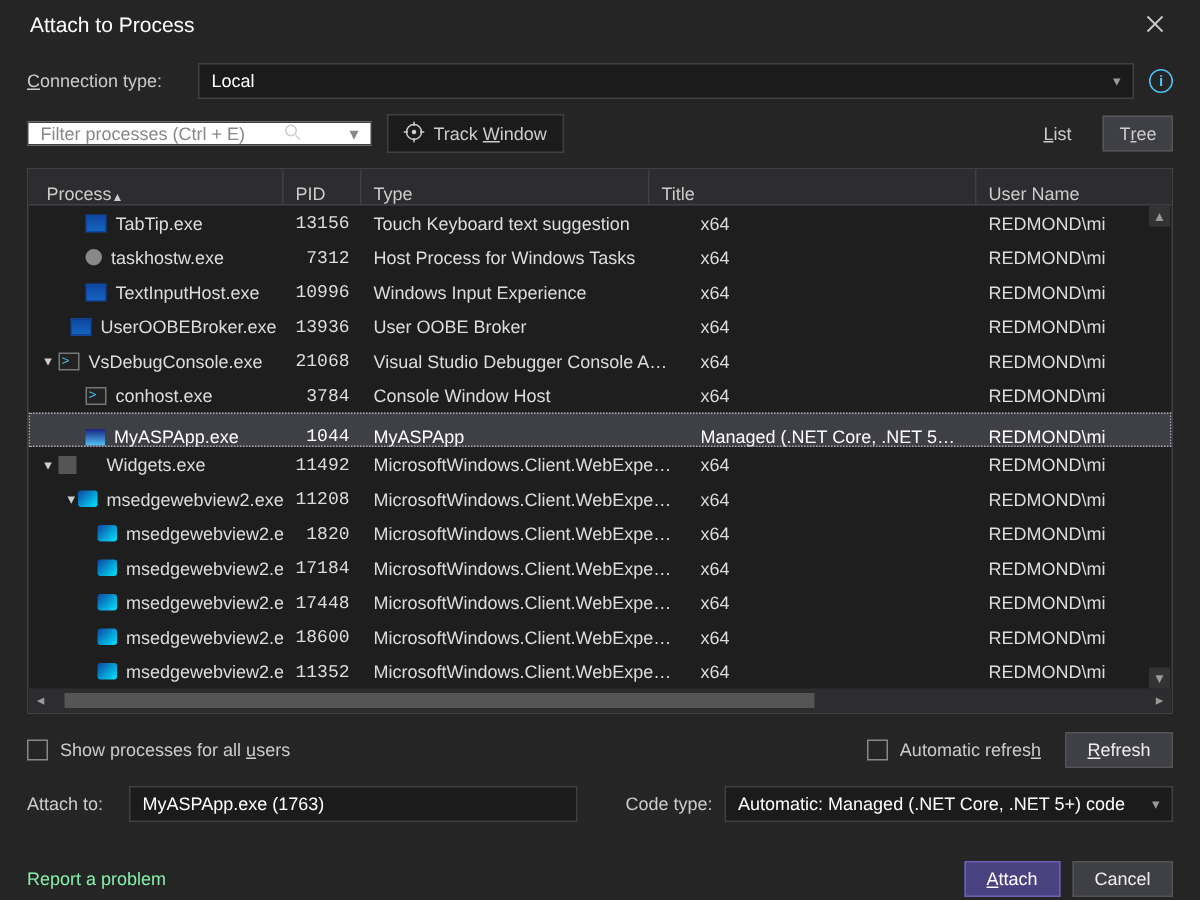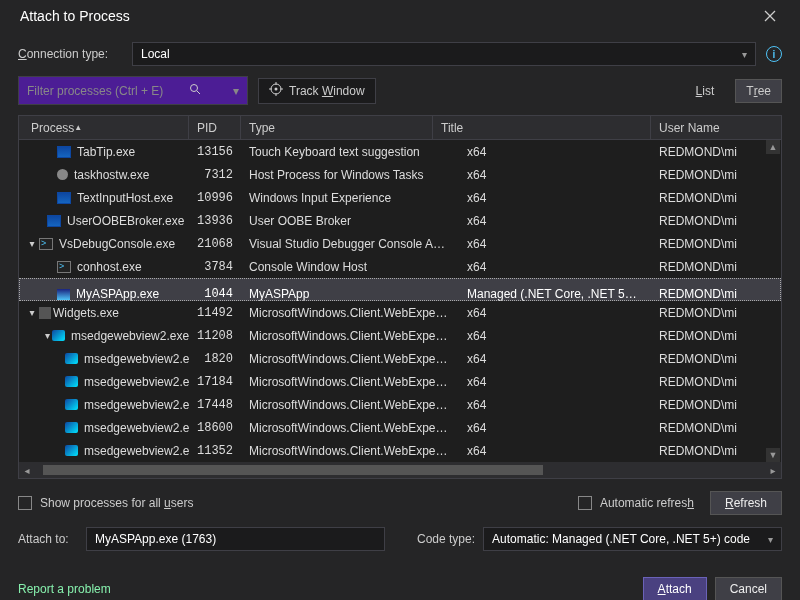--- a/index.html
+++ b/index.html
@@ -7,29 +7,29 @@
   .dialog { width: 800px; height: 600px; background: #252526; display: flex; flex-direction: column; }
   .titlebar { display: flex; align-items: center; justify-content: space-between; height: 32px; padding: 0 10px 0 20px; background: #252526; }
   .titlebar .title { font-size: 14px; color: #ffffff; font-weight: 400; }
   .titlebar .close { width: 40px; height: 32px; display:flex; align-items:center; justify-content:center; color:#ccc; cursor:pointer;}
   .content { flex:1; display:flex; flex-direction:column; padding: 10px 18px 14px 18px; gap:10px; }
   .row { display:flex; align-items:center; gap:10px; }
   .label { color:#cccccc; font-size:12px; }
   .dropdown { flex:1; background:#1b1b1c; border:1px solid #3f3f46; height:24px; display:flex; align-items:center; padding:0 8px; justify-content:space-between; cursor:pointer; color:#fff;}
   .dropdown .arrow { font-size:10px; color:#999;}
   .info-icon { width:16px; height:16px; display:flex; align-items:center; justify-content:center; color:#4fc3f7; font-weight:bold; border:1px solid #4fc3f7; border-radius:50%; font-size:10px; cursor:pointer;}
-  .filter-input { width:230px; background:#4c1d95; border:1px solid #3f3f46; height:29px; display:flex; align-items:center; padding:0 8px; color:#888; justify-content:space-between;}
+  .filter-input { width:230px; background:#ffffff; border:1px solid #3f3f46; height:16px; display:flex; align-items:center; padding:0 8px; color:#888; justify-content:space-between;}
   .track-btn { background:#1b1b1c; border:1px solid #3f3f46; height:26px; padding:0 10px; display:flex; align-items:center; gap:6px; cursor:pointer; color:#ccc;}
   .spacer { flex:1; }
   .view-btn { height:24px; padding:0 10px; display:flex; align-items:center; color:#ccc; cursor:pointer; border:1px solid transparent;}
   .view-btn.active { background:#3f3f46; border:1px solid #555;}
   .view-btn .u { text-decoration: underline; }
   .table-wrap { border:1px solid #3f3f46; background:#1e1e1e; flex:1; display:flex; flex-direction:column; min-height:0;}
   .thead { display:flex; background:#2d2d30; border-bottom:1px solid #3f3f46; height:24px; align-items:center; color:#ccc;}
-  .th { padding:0 8px; border-right:1px solid #3f3f46; height:100%; display:flex; align-items:center; gap:0;}
+  .th { padding:0 8px; border-right:1px solid #3f3f46; height:100%; display:flex; align-items:flex-end; gap:0;}
   .th.process { width:170px; padding-left:12px;}
   .th.pid { width:52px; text-align:right;}
   .th.titlecol { width:218px;}
   .th.type { width:192px;}
   .th.user { flex:1; border-right:none;}
   .sort-arrow { font-size:8px;}
   .tbody { flex:1; overflow:hidden; position:relative;}
   .tr { display:flex; height:23px; align-items:center; color:#ddd; border-bottom:0; white-space:nowrap;}
   .tr.selected { background:#3f3f46; color:#fff; outline:1px dotted #aaa; outline-offset:-1px;align-items:flex-end;}
   .td { padding:0 8px; overflow:hidden; text-overflow:ellipsis;}
@@ -204,21 +204,21 @@
             </div>
             <div class="td pid">1044</div>
             <div class="td titlecol">MyASPApp</div>
             <div class="td type">Managed (.NET Core, .NET 5+), x64</div>
             <div class="td user">REDMOND\mi</div>
           </div>
           <div class="tr">
             <div class="td process" style="padding-left:8px">
               <span class="expander">▾</span>
               <span class="icon-box icon-grid"></span>
-              <span style="margin-left:0">Widgets.exe</span>
+              <span style="margin-left:18px">Widgets.exe</span>
             </div>
             <div class="td pid">11492</div>
             <div class="td titlecol">MicrosoftWindows.Client.WebExperi…</div>
             <div class="td type">x64</div>
             <div class="td user">REDMOND\mi</div>
           </div>
           <div class="tr">
             <div class="td process" style="padding-left:26px">
               <span class="expander">▾</span>
               <span class="icon-box icon-edge"></span>

